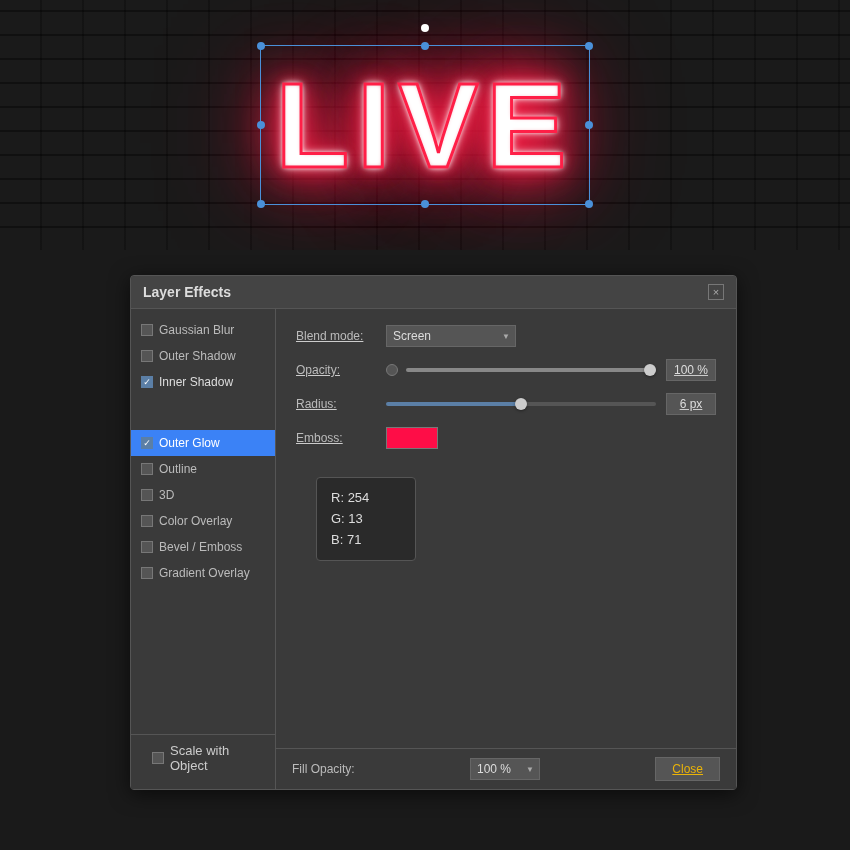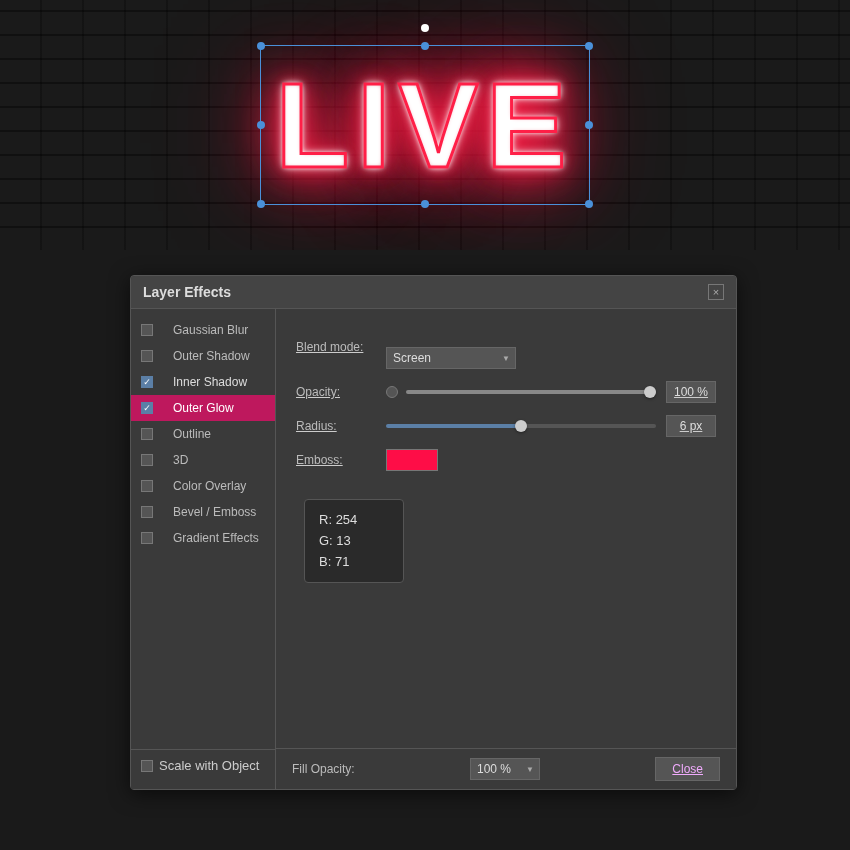--- a/index.html
+++ b/index.html
@@ -147,26 +147,27 @@
       flex-direction: column;
     }
 
     .sidebar-item {
       display: flex;
       align-items: center;
       padding: 6px 10px;
       cursor: pointer;
       color: #bbb;
       font-size: 12px;
-      gap: 20px;
+      gap: 6px;
     }
 
     .sidebar-item.active {
-      background: #be185d;
+      background: #3b82f6;
       color: #fff;
+      margin-top: 35px;
     }
 
     .sidebar-item.checked {
       color: #ddd;
     }
 
     .sidebar-checkbox {
       width: 12px;
       height: 12px;
       border: 1px solid #777;
@@ -184,21 +185,21 @@
 
     .sidebar-checkbox.checked::after {
       content: '✓';
       font-size: 9px;
       color: #fff;
     }
 
     .sidebar-footer {
       margin-top: auto;
       border-top: 1px solid #555;
-      padding: 8px 10px;
+      padding: 8px 21px;
       display: flex;
       align-items: center;
       gap: 6px;
     }
 
     
     .main-panel {
       flex: 1;
       padding: 16px 20px;
       position: relative;
@@ -229,21 +230,20 @@
       font-size: 12px;
       appearance: none;
       -webkit-appearance: none;
       cursor: pointer;
       position: relative;
     }
 
     .select-wrapper {
       position: relative;
       display: inline-block;
-      margin-top: 22px;
     }
 
     .select-wrapper::after {
       content: '▼';
       font-size: 8px;
       position: absolute;
       right: 6px;
       top: 50%;
       transform: translateY(-50%);
       color: #aaa;
@@ -291,21 +291,21 @@
     .color-tooltip {
       position: absolute;
       background: #2a2a2a;
       border: 1px solid #555;
       border-radius: 4px;
       padding: 10px 14px;
       font-size: 13px;
       color: #ddd;
       line-height: 1.6;
       top: 50px;
-      left: 8px;
+      left: 20px;
       z-index: 100;
       min-width: 100px;
     }
 
     
     .dialog-footer {
       border-top: 1px solid #555;
       padding: 8px 16px;
       display: flex;
       align-items: center;
@@ -344,21 +344,21 @@
       padding: 3px 6px;
       font-size: 12px;
       appearance: none;
       -webkit-appearance: none;
       cursor: pointer;
     }
 
     .close-dialog-btn {
       background: #555;
       border: 1px solid #666;
-      color: #f0abfc;
+      color: #eab308;
       padding: 4px 16px;
       font-size: 12px;
       cursor: pointer;
       text-decoration: underline;
     }
 
     
     .full-footer {
       display: flex;
       align-items: center;
@@ -465,21 +465,21 @@
         <span>Color Overlay</span>
       </div>
 
       <div class="sidebar-item">
         <div class="sidebar-checkbox"></div>
         <span>Bevel / Emboss</span>
       </div>
 
       <div class="sidebar-item">
         <div class="sidebar-checkbox"></div>
-        <span>Gradient Effects</span>
+        <span>Gradient Overlay</span>
       </div>
 
       <div class="sidebar-footer">
         <div class="sidebar-checkbox"></div>
         <span>Scale with Object</span>
       </div>
     </div>
 
     <div style="flex:1; display:flex; flex-direction:column;">
       <div class="main-panel">

